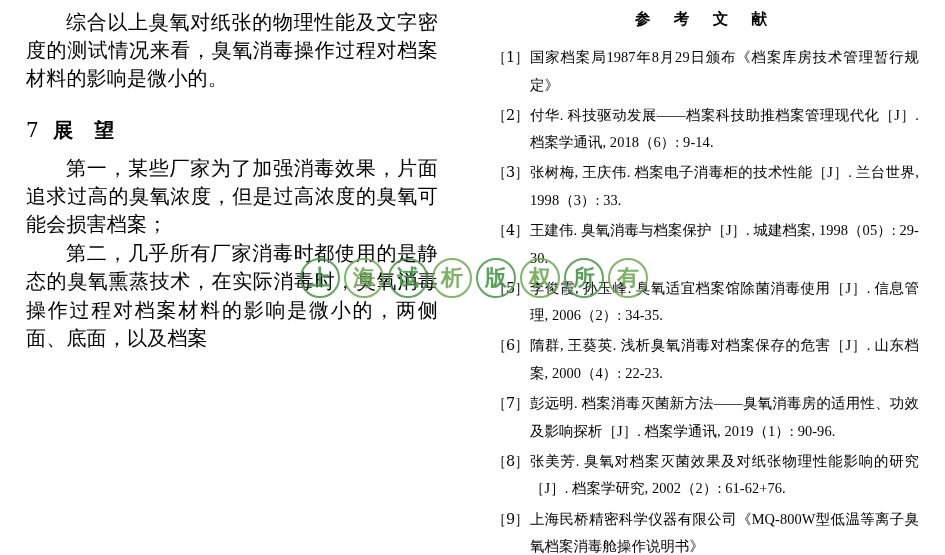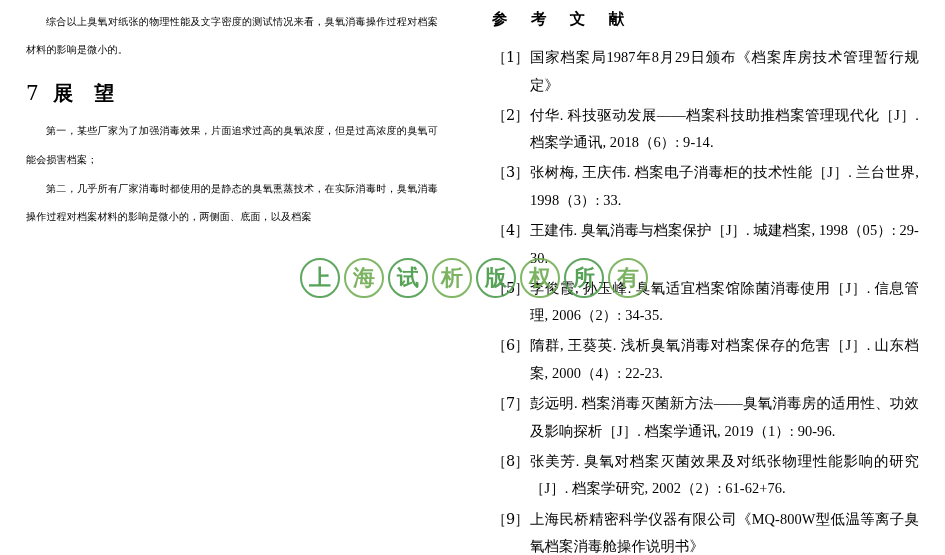--- a/index.html
+++ b/index.html
@@ -29,40 +29,41 @@
   .col-left {
     width: 472px;
     padding: 0 34px 0 26px;
   }
   .col-right {
     width: 473px;
     padding: 0 26px 0 20px;
   }
   p.body-para {
     margin: 0 0 1px 0;
-    font-size: 10px;
+    font-size: 20px;
     line-height: 28.2px;
     text-align: justify;
     text-justify: inter-ideograph;
     text-indent: 2em;
     letter-spacing: 0.2px;
   }
   h2.section-heading {
-    margin: 16px 0 10px 0;
+    margin: 24px 0 10px 0;
     font-size: 20px;
     font-weight: bold;
     letter-spacing: 0.5px;
     font-family: "DejaVu Sans", "Liberation Sans", sans-serif;
   }
   h2.section-heading .sec-num {
     margin-right: 14px;
     font-family: "DejaVu Serif", "Liberation Serif", serif;
     font-weight: normal;
   }
   .ref-title {
+    text-align: center;
     font-size: 15.5px;
     font-weight: bold;
     letter-spacing: 9px;
     margin: 1px 0 14px 0;
     font-family: "DejaVu Sans", "Liberation Sans", sans-serif;
   }
   .ref-list {
     margin: 0;
     padding: 0;
     list-style: none;

